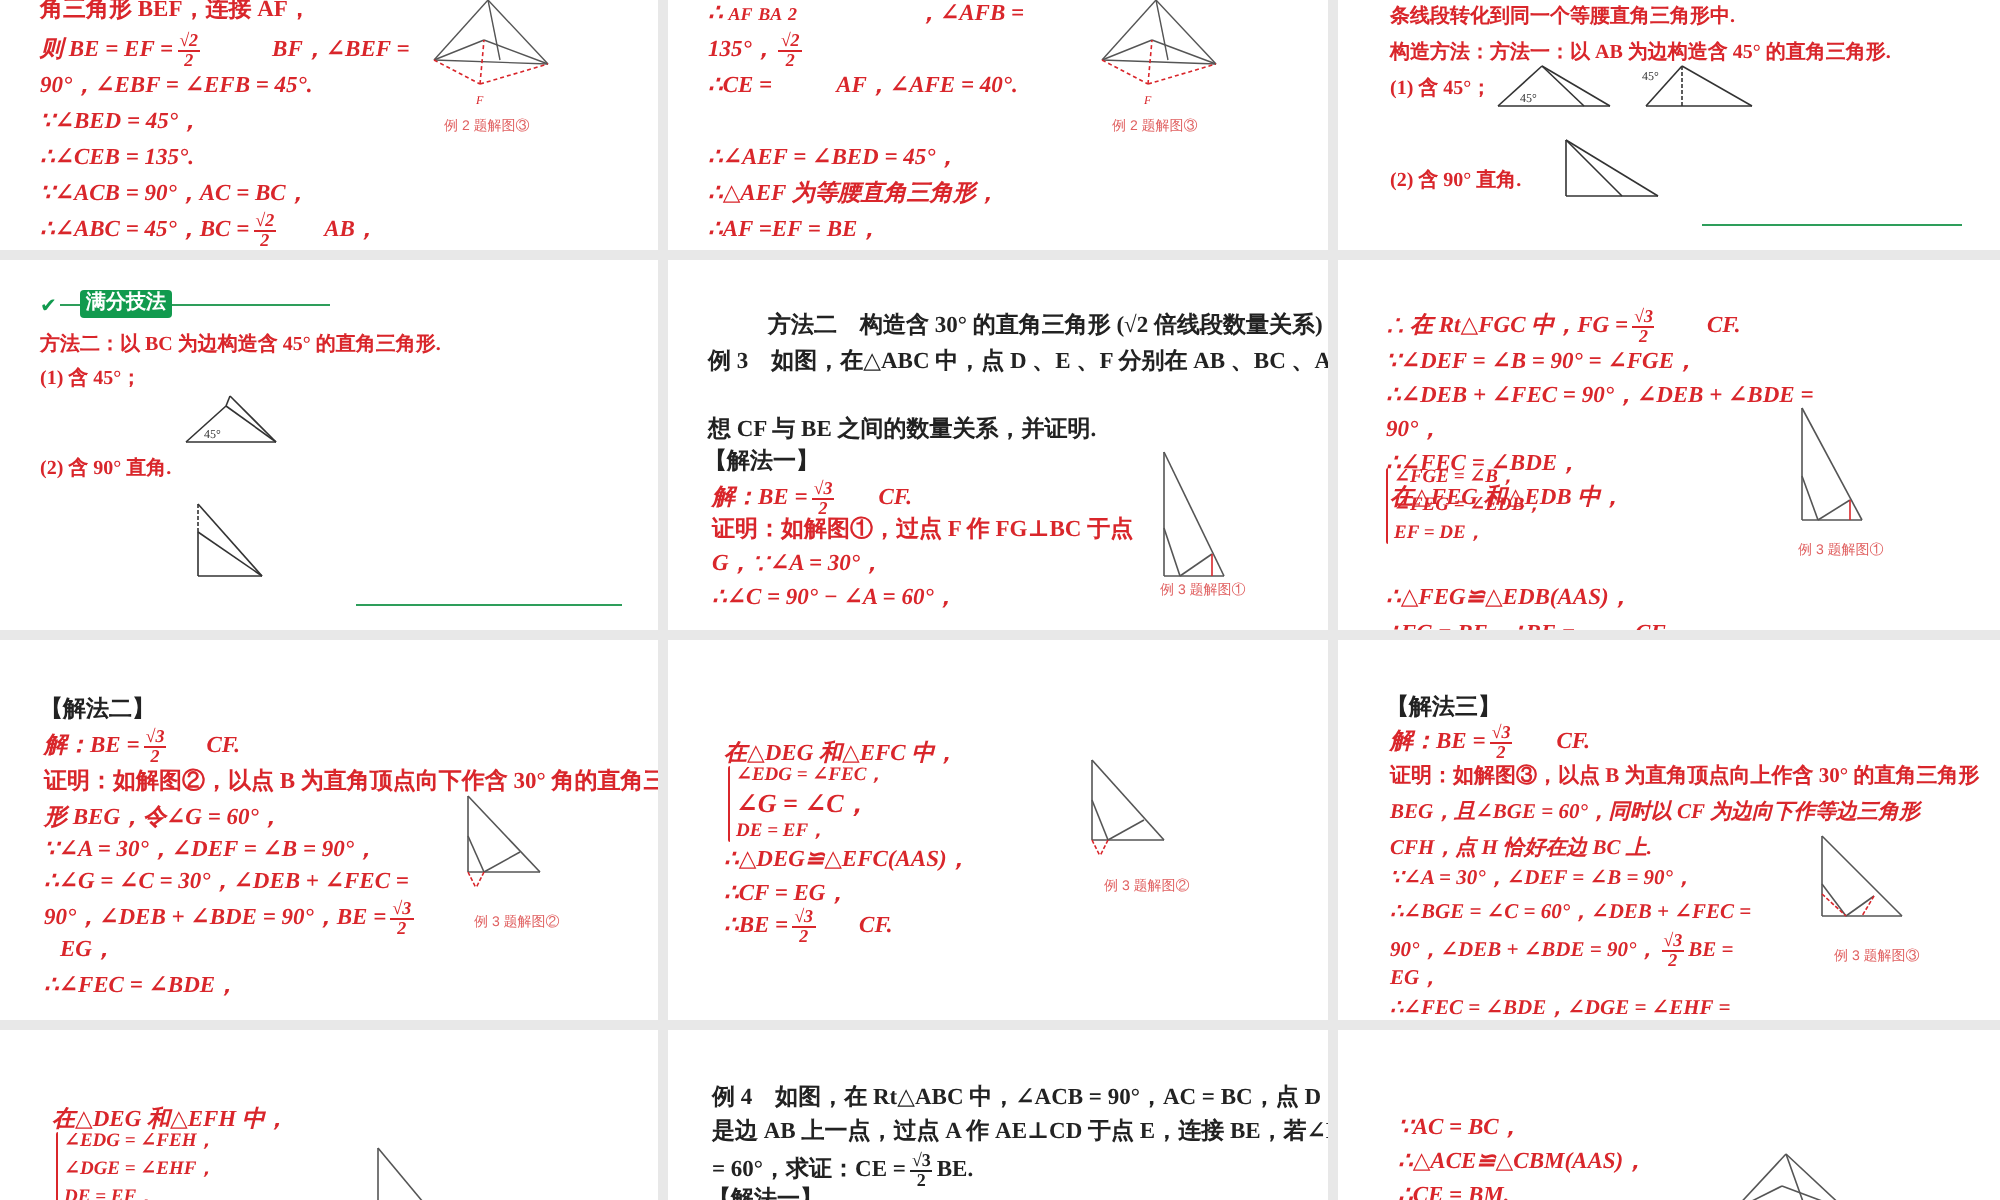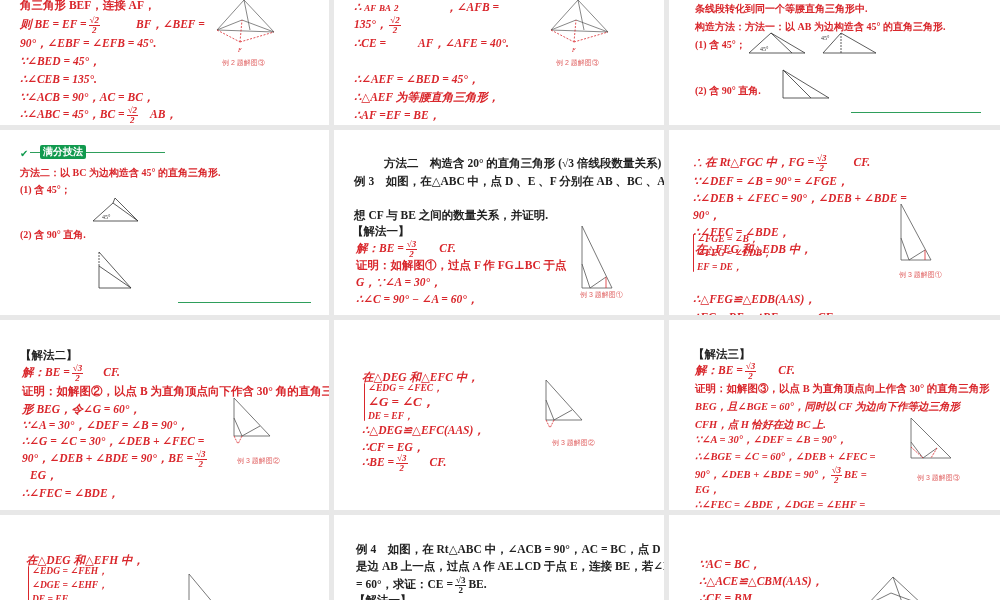--- a/index.html
+++ b/index.html
@@ -29,42 +29,42 @@
 </head>
 <body>
 
 <div class="slide c0 r0">
   <div class="ln cn" style="left:20px;top:58px">角三角形 BEF，连接 AF，</div>
   <div class="ln" style="left:20px;top:76px"><span>则 BE = EF =</span><span class="frac"><span class="num">√2</span><span>2</span></span><span style="margin-left:34px">BF，∠BEF =</span></div>
   <div class="ln" style="left:20px;top:96px">90°，∠EBF = ∠EFB = 45°.</div>
   <div class="ln" style="left:20px;top:114px">∵∠BED = 45°，</div>
   <div class="ln" style="left:20px;top:132px">∴∠CEB = 135°.</div>
   <div class="ln" style="left:20px;top:150px">∵∠ACB = 90°，AC = BC，</div>
-  <div class="ln" style="left:20px;top:166px"><span>∴∠ABC = 45°，BC =</span><span class="frac"><span class="num">√2</span><span>2</span></span><span style="margin-left:10px">AB，</span></div>
+  <div class="ln" style="left:20px;top:166px"><span>∴∠ABC = 45°，BC =</span><span class="frac"><span class="num">√2</span><span>2</span></span><span style="margin-left:22px">AB，</span></div>
   <svg width="70" height="60" style="left:212px;top:60px">
     <g stroke="#555" stroke-width="0.7" fill="none">
       <line x1="32" y1="0" x2="5" y2="30"></line>
         <line x1="32" y1="0" x2="62" y2="32"></line>
         <line x1="5" y1="30" x2="62" y2="32"></line>
       <line x1="32" y1="0" x2="38" y2="30"></line>
         <line x1="30" y1="20" x2="5" y2="30"></line>
         <line x1="30" y1="20" x2="62" y2="32"></line>
     </g>
     <g stroke="#d9262b" stroke-width="0.8" stroke-dasharray="2,1.5" fill="none">
       <line x1="5" y1="30" x2="28" y2="42"></line>
         <line x1="28" y1="42" x2="62" y2="32"></line>
         <line x1="28" y1="42" x2="30" y2="20"></line>
     </g>
     <text x="26" y="52" font-size="6" fill="#d9262b" font-style="italic">F</text>
   </svg>
   <div class="cap" style="left:222px;top:118px">例 2 题解图③</div>
 </div>
 
 <div class="slide c1 r0">
-  <div class="ln" style="left:20px;top:60px"><span>∴</span> <span style="font-size:9px">AF</span> <span style="font-size:9px">BA</span> <span style="font-size:9px">2</span><span style="margin-left:47px">，∠AFB =</span></div>
+  <div class="ln" style="left:20px;top:60px"><span>∴</span> <span style="font-size:9px">AF</span> <span style="font-size:9px">BA</span> <span style="font-size:9px">2</span><span style="margin-left:60px">，∠AFB =</span></div>
   <div class="ln" style="left:20px;top:76px"><span>135°，</span><span class="frac"><span class="num">√2</span><span>2</span></span></div>
   <div class="ln" style="left:20px;top:96px"><span>∴CE =</span><span style="margin-left:32px">AF，∠AFE = 40°.</span></div>
   <div class="ln" style="left:20px;top:132px">∴∠AEF = ∠BED = 45°，</div>
   <div class="ln" style="left:20px;top:150px">∴△AEF 为等腰直角三角形，</div>
   <div class="ln" style="left:20px;top:168px"><span>∴AF =</span><span>EF = BE，</span></div>
   <svg width="70" height="60" style="left:212px;top:60px">
     <g stroke="#555" stroke-width="0.7" fill="none">
       <line x1="32" y1="0" x2="5" y2="30"></line>
         <line x1="32" y1="0" x2="62" y2="32"></line>
         <line x1="5" y1="30" x2="62" y2="32"></line>
@@ -139,21 +139,21 @@
         <line x1="4" y1="4" x2="4" y2="18" stroke-dasharray="2,1"></line>
         <line x1="4" y1="40" x2="36" y2="40"></line>
         <line x1="4" y1="18" x2="36" y2="40"></line>
         <line x1="4" y1="4" x2="36" y2="40"></line>
       </g>
   </svg>
   <div class="gline" style="left:178px;top:172px;width:133px"></div>
 </div>
 
 <div class="slide c1 r1">
-  <div class="ln ttl" style="left:50px;top:26px">方法二　构造含 20° 的直角三角形 (√3 倍线段数量关系)</div>
+  <div class="ln ttl" style="left:50px;top:26px">方法二　构造含 30° 的直角三角形 (√2 倍线段数量关系)</div>
   <div class="ln blk" style="left:20px;top:44px">例 3　如图，在△ABC 中，点 D 、E 、F 分别在 AB 、BC 、AC</div>
   <div class="ln blk" style="left:20px;top:78px">想 CF 与 BE 之间的数量关系，并证明.</div>
   <div class="ln blk" style="left:18px;top:94px">【解法一】</div>
   <div class="ln" style="left:22px;top:110px"><span>解：BE =</span><span class="frac"><span class="num">√3</span><span>2</span></span><span style="margin-left:20px">CF.</span></div>
   <div class="ln cn" style="left:22px;top:128px">证明：如解图①，过点 F 作 FG⊥BC 于点</div>
   <div class="ln" style="left:22px;top:145px">G，∵∠A = 30°，</div>
   <div class="ln" style="left:22px;top:162px">∴∠C = 90° − ∠A = 60°，</div>
   <svg width="50" height="75" style="left:242px;top:92px">
     <g stroke="#555" stroke-width="0.8" fill="none">
         <line x1="6" y1="4" x2="6" y2="66"></line>

